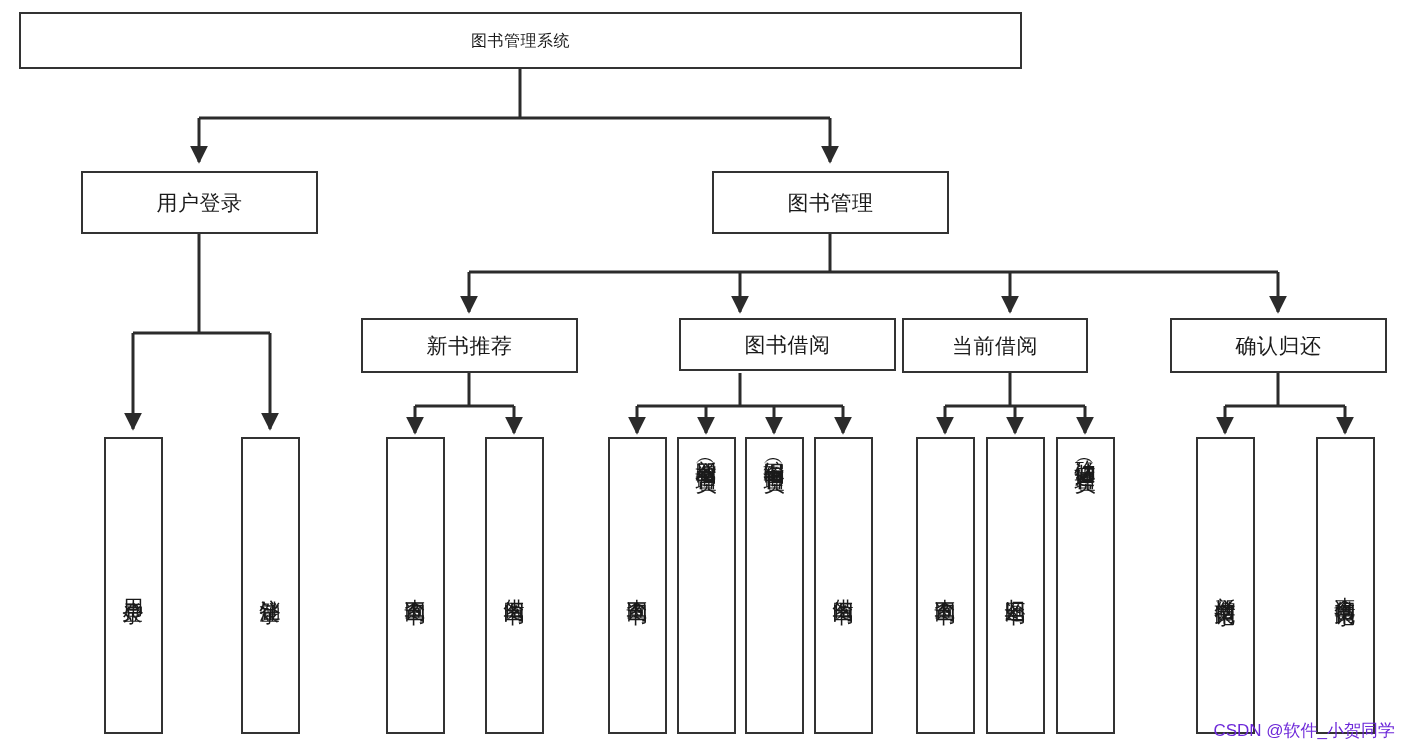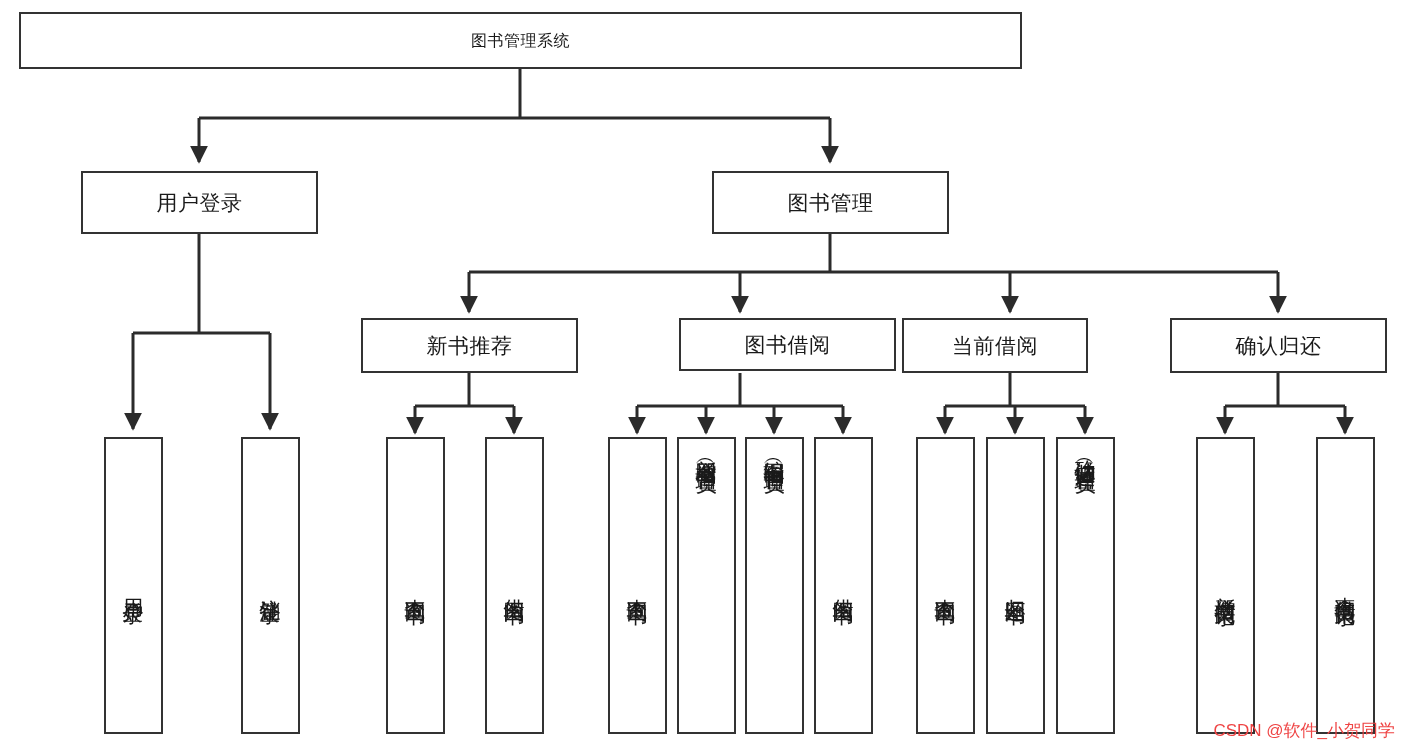--- a/index.html
+++ b/index.html
@@ -63,21 +63,21 @@
     padding-top: 0;
   }
   #root-node .node-label {
     font-size: 16px;
   }
   #watermark {
     position: absolute;
     right: 10px;
     bottom: 5px;
     font-size: 17px;
-    color: #ef4444;
+    color: #6d28d9;
     white-space: nowrap;
     user-select: none;
   }
 </style>
 </head>
 <body>
 
 <div id="diagram-root">
 
   <svg id="diagram-svg" viewBox="0 0 1405 747" xmlns="http://www.w3.org/2000/svg">

